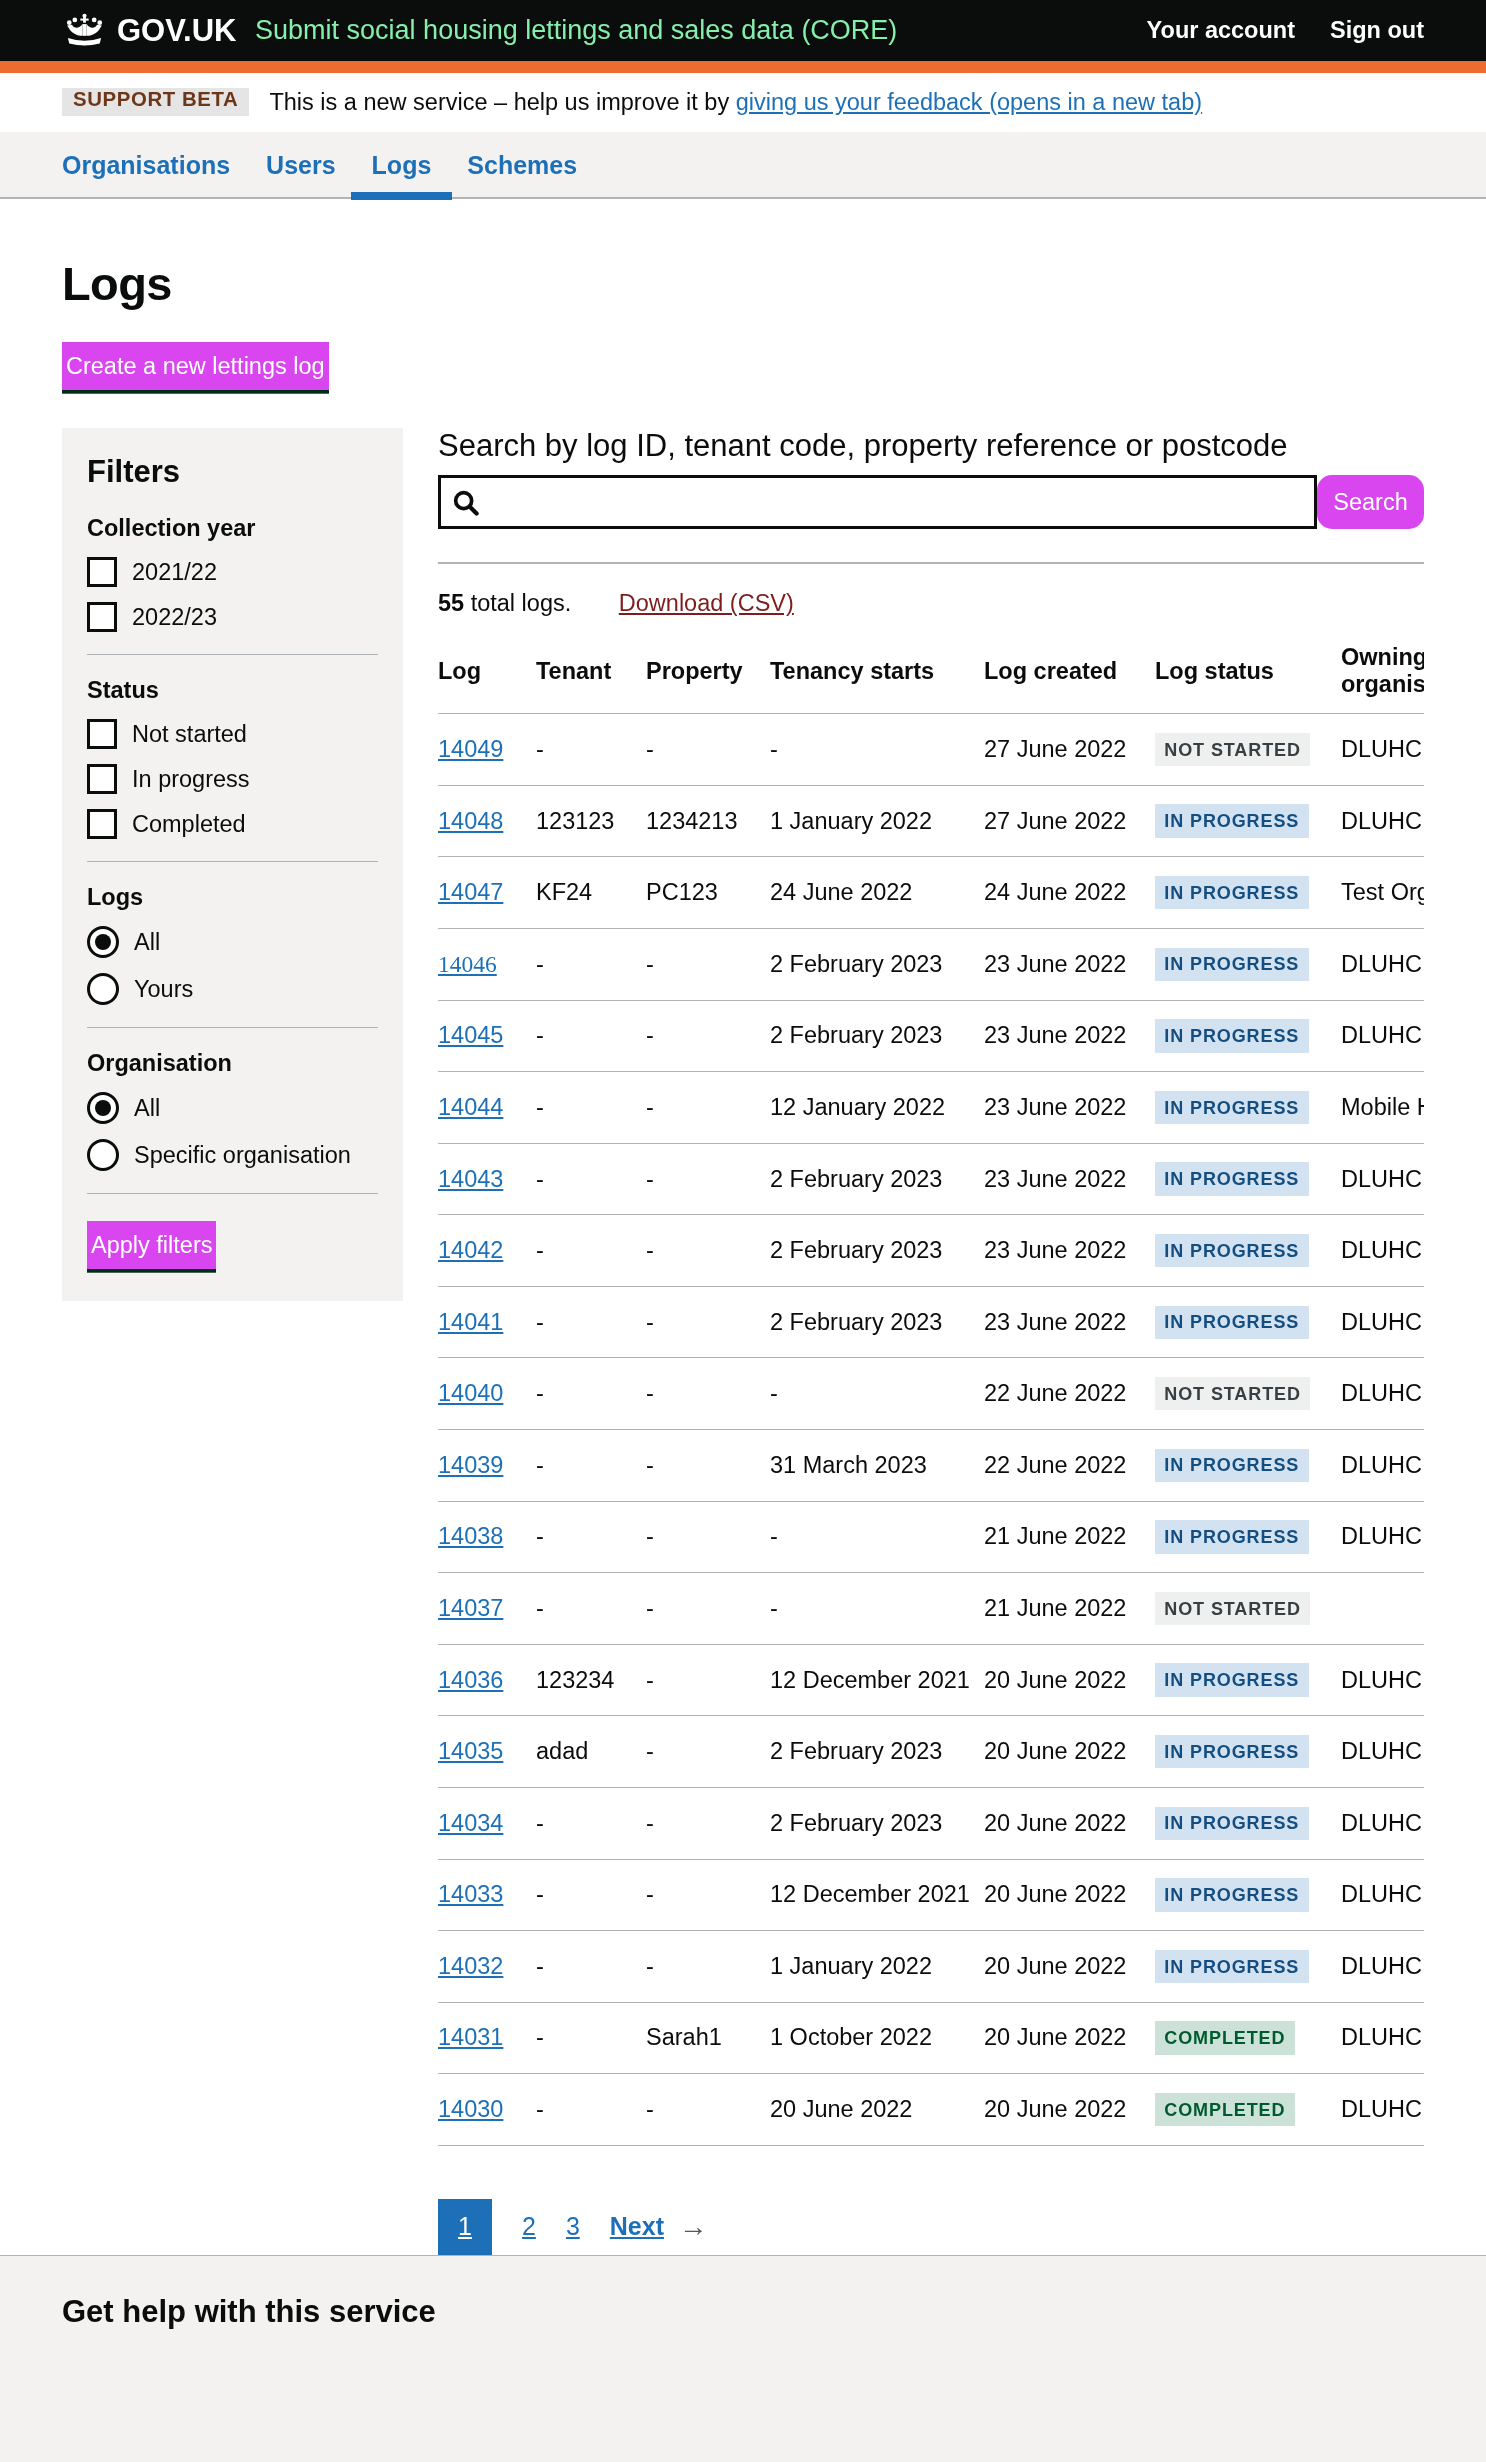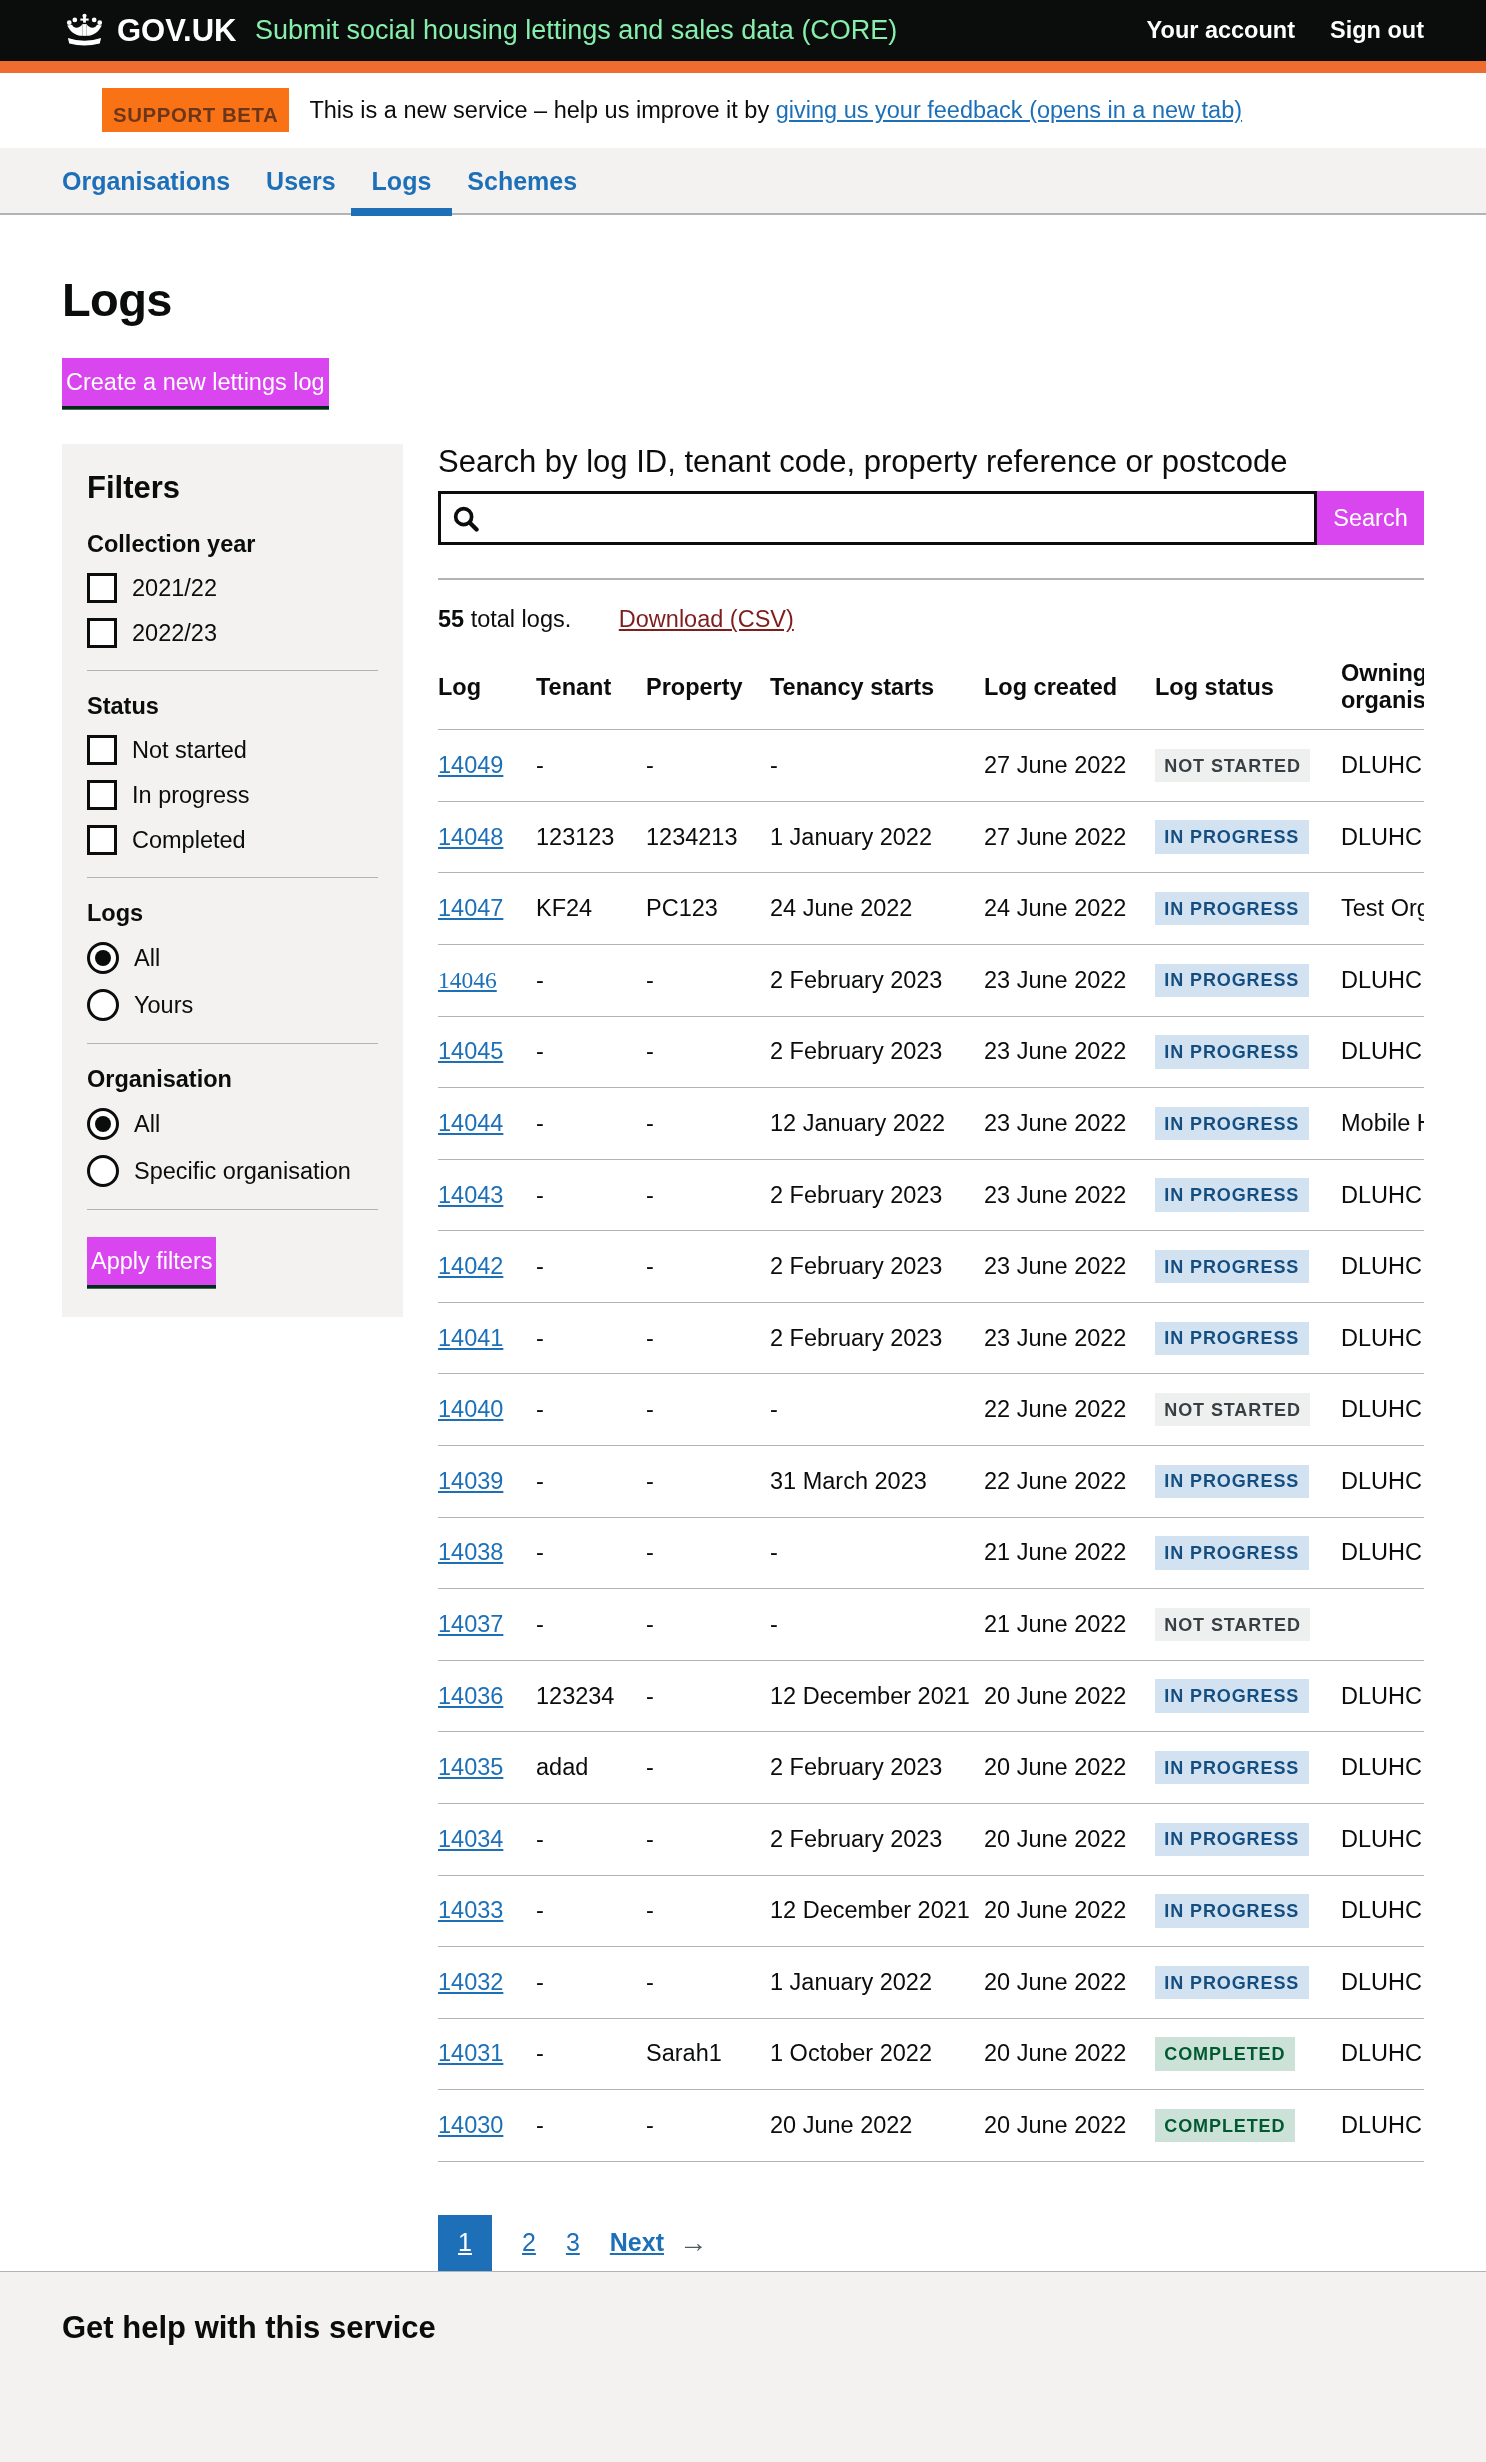--- a/index.html
+++ b/index.html
@@ -26,23 +26,23 @@
   .header-link { color: #fff; font-size: 23.5px; font-weight: 700; text-decoration: none; margin-left: 35px; }
   .orange-bar { height: 12.4px; background: #ee6c30; }
 
   
   .phase-banner {
     padding: 15px 62px 16px;
     display: flex; align-items: center;
     background: #fff;
   }
   .phase-tag {
-    background: #f97316; color: #6e3619;
+    background: #e5e5e5; color: #6e3619;
     font-weight: 700; font-size: 20.4px; letter-spacing: 0.6px;
-    padding: 16px 11px 5px; margin-right: 20px; white-space: nowrap; margin-left: 40px;
+    padding: 0 11px 5px; margin-right: 20px; white-space: nowrap;
   }
   .phase-text { font-size: 23.5px; }
   .phase-text a { color: #1d70b8; }
 
   
   .primary-nav {
     background: #f3f2f1; border-bottom: 2.5px solid #b1b4b6;
     padding: 0 62px; display: flex;
   }
   .nav-link {
@@ -87,21 +87,21 @@
   
   .results { flex: 1; margin-left: 35px; min-width: 0; }
   .search-label { font-size: 31px; }
   .search-row { display: flex; margin-top: 11px; }
   .search-box { position: relative; flex: 1; }
   .search-input {
     width: 100%; height: 54px; border: 3.1px solid #0b0c0c; border-radius: 0;
     font-size: 23.5px; font-family: inherit; padding: 0 12.4px 0 50px; background: #fff;
   }
   .search-icon { position: absolute; left: 13.6px; top: 13.6px; width: 27px; height: 27px; }
-  .search-btn { width: 107px; height: 54px; box-shadow: none; flex: none; }
+  .search-btn { width: 107px; height: 54px; box-shadow: none; flex: none; border-radius: 15px; }
   hr.results-div { border: none; border-top: 2.5px solid #b1b4b6; margin-top: 33px; }
   .totals-row { margin-top: 26px; font-size: 23.5px; }
   .totals-row b { font-weight: 700; }
   .download-link { color: #7f1d1d; margin-left: 41px; }
 
   .table-wrap { margin-top: 27px; overflow: hidden; }
   table.logs { width: 1146px; table-layout: fixed; border-collapse: collapse; font-size: 23.5px; }
   .logs th {
     text-align: left; font-weight: 700; padding: 0 12.4px 15px 0;
     border-bottom: 1.2px solid #b1b4b6;

